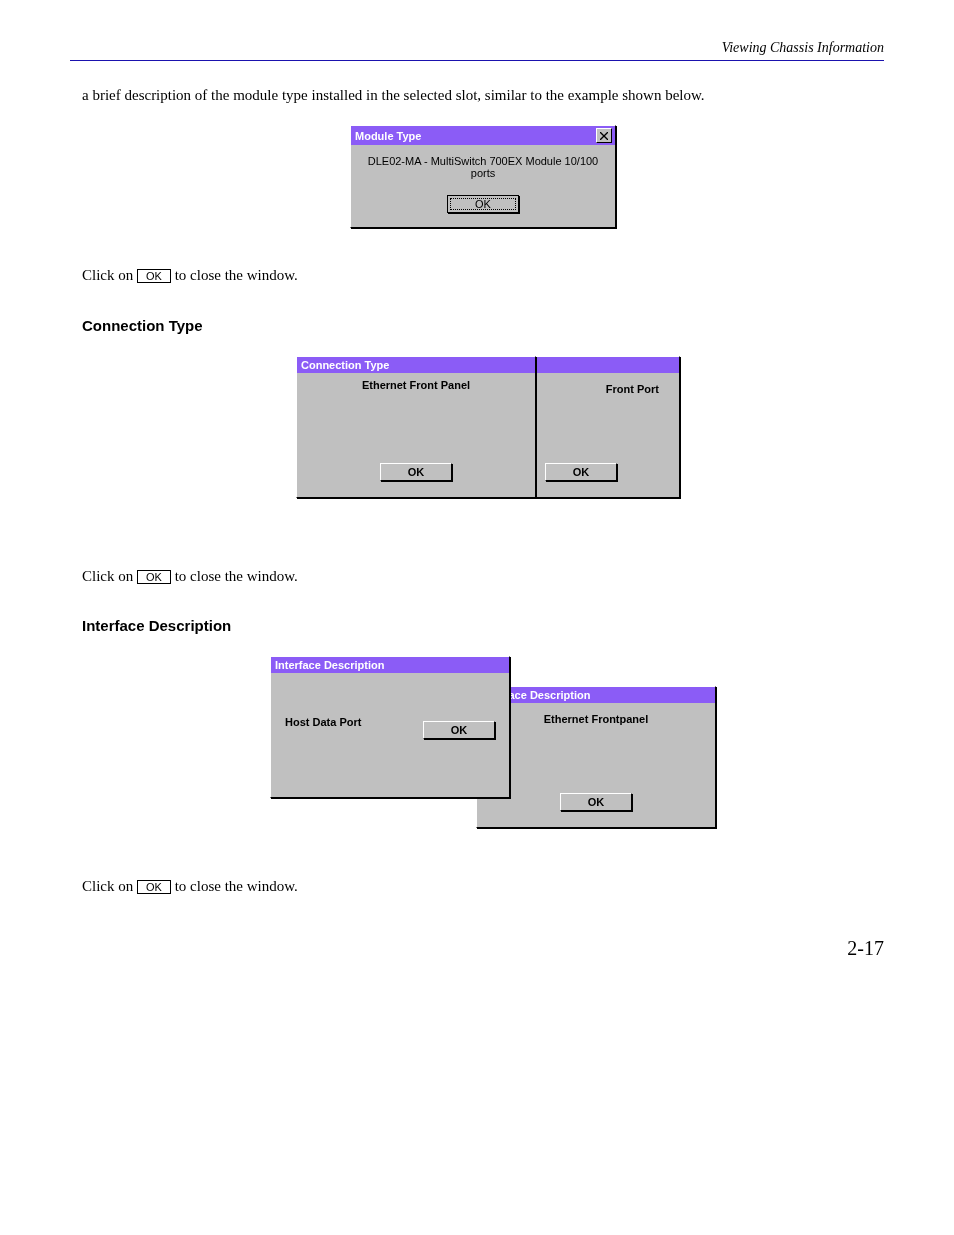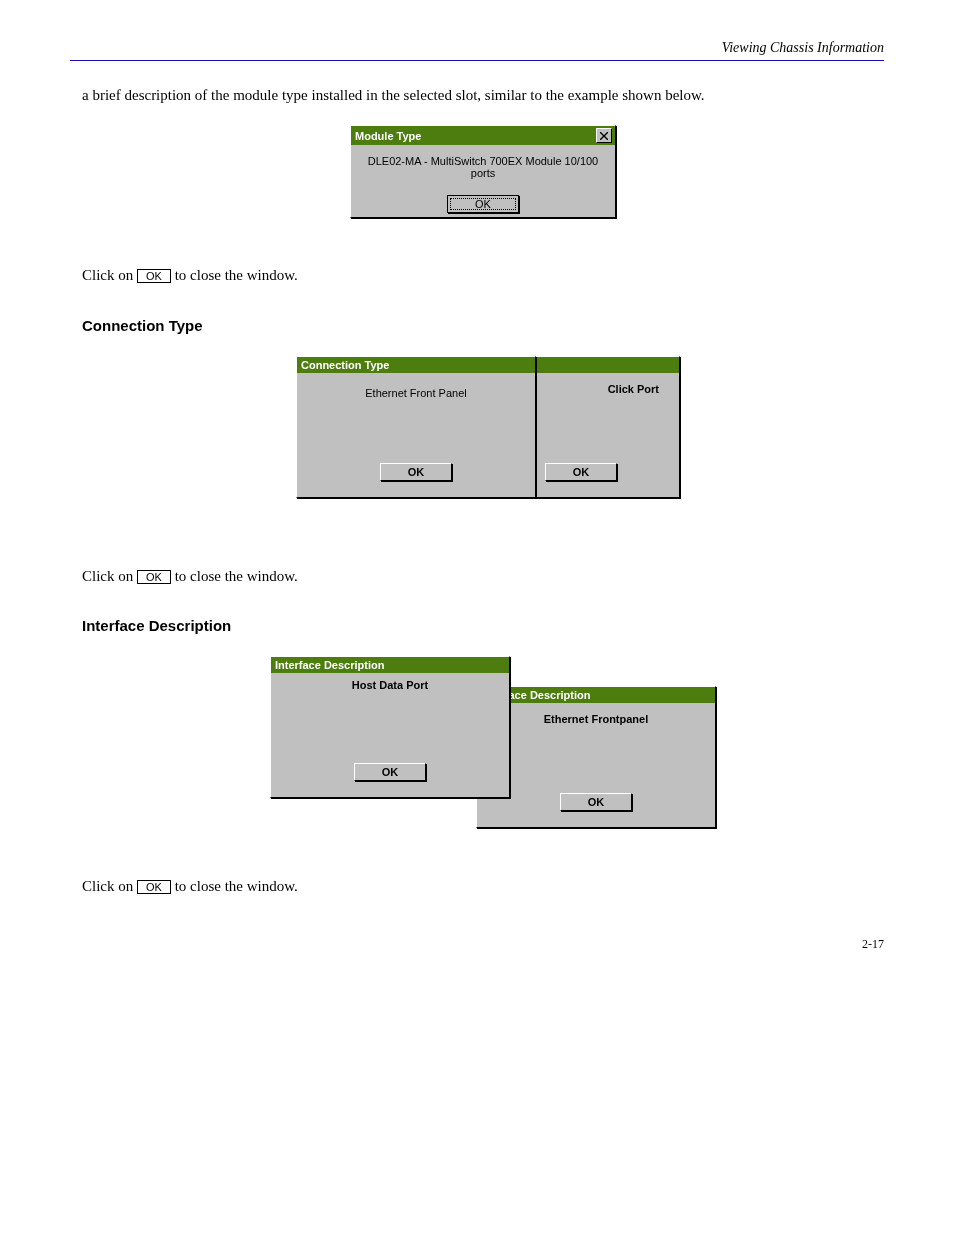--- a/index.html
+++ b/index.html
@@ -28,21 +28,21 @@
   }
   .body-text {
     font-size: 15px;
     line-height: 1.35;
     margin: 14px 12px;
   }
   .body-text.tight {
     margin-top: 30px;
   }
   .page-num {
-    font-size: 12px;
+    font-size: 20px;
     margin-top: 40px;
   }
   .figure-wrap {
     position: relative;
     margin: 20px auto;
   }
   
   .win-dialog {
     position: absolute;
     background: #c0c0c0;
@@ -50,21 +50,21 @@
     border-left: 1px solid #ffffff;
     border-right: 1px solid #000000;
     border-bottom: 1px solid #000000;
     box-shadow: 1px 1px 0 #000000;
     font-family: "MS Sans Serif", Tahoma, Arial, sans-serif;
   }
   .win-titlebar {
     display: flex;
     align-items: center;
     justify-content: space-between;
-    background: #4d7c0f;
+    background: #8b5cf6;
     color: #ffffff;
     font-weight: bold;
     font-size: 11px;
     padding: 2px 3px 2px 4px;
     box-sizing: border-box;
   }
   .win-title {
     white-space: nowrap;
   }
   .win-close {
@@ -117,21 +117,21 @@
   }
   
   .fig-module {
     height: 120px;
   }
   .dlg-module {
     left: 280px;
     top: 0;
     width: 264px;
   }
-  .dlg-module .win-body { padding-top: 10px; padding-bottom: 4px; border-radius: 7px; }
+  .dlg-module .win-body { padding-top: 10px; padding-bottom: 14px; border-radius: 7px; }
   
   .fig-conn {
     height: 190px;
   }
   .dlg-conn-back {
     left: 370px;
     top: 0;
     width: 238px;
     height: 140px;
   }
@@ -176,21 +176,20 @@
     left: 200px;
     top: 0;
     width: 238px;
     height: 140px;
     z-index: 2;
   }
   .dlg-iface-front .win-body {
     height: 118px;
     box-sizing: border-box;
     display: flex;
-    flex-direction: column;
     justify-content: space-between;
     align-items: center;
     padding: 6px 14px 10px 14px;
   }
   .dlg-iface-back {
     left: 406px;
     top: 30px;
     width: 238px;
     height: 140px;
   }
@@ -242,32 +241,32 @@
 
   <div class="body-text tight" style="font-weight:bold;font-family:Arial,Helvetica,sans-serif;font-size:15px;">Connection Type</div>
 
 
   <div class="figure-wrap fig-conn">
     <div class="win-dialog dlg-conn-back">
       <div class="win-titlebar">
         <span class="win-title">Connection Type</span>
       </div>
       <div class="win-body">
-        <div class="msg right-aligned" style="font-weight:bold;">Click Port</div>
+        <div class="msg right-aligned" style="font-weight:bold;">Front Port</div>
         <div class="btn-row">
           <span class="ok-btn bold">OK</span>
         </div>
       </div>
     </div>
     <div class="win-dialog dlg-conn-front">
       <div class="win-titlebar">
         <span class="win-title">Connection Type</span>
       </div>
       <div class="win-body">
-        <div class="msg" style="font-weight:normal;margin-top:8px;">Ethernet Front Panel</div>
+        <div class="msg" style="font-weight:bold;">Ethernet Front Panel</div>
         <div class="btn-row">
           <span class="ok-btn bold">OK</span>
         </div>
       </div>
     </div>
   </div>
 
   <div class="body-text">
     <span>Click on </span><span style="border:1px solid #000;padding:0 8px;font-family:Arial,sans-serif;font-size:11px;">OK</span><span> to close the window.</span>
   </div>

